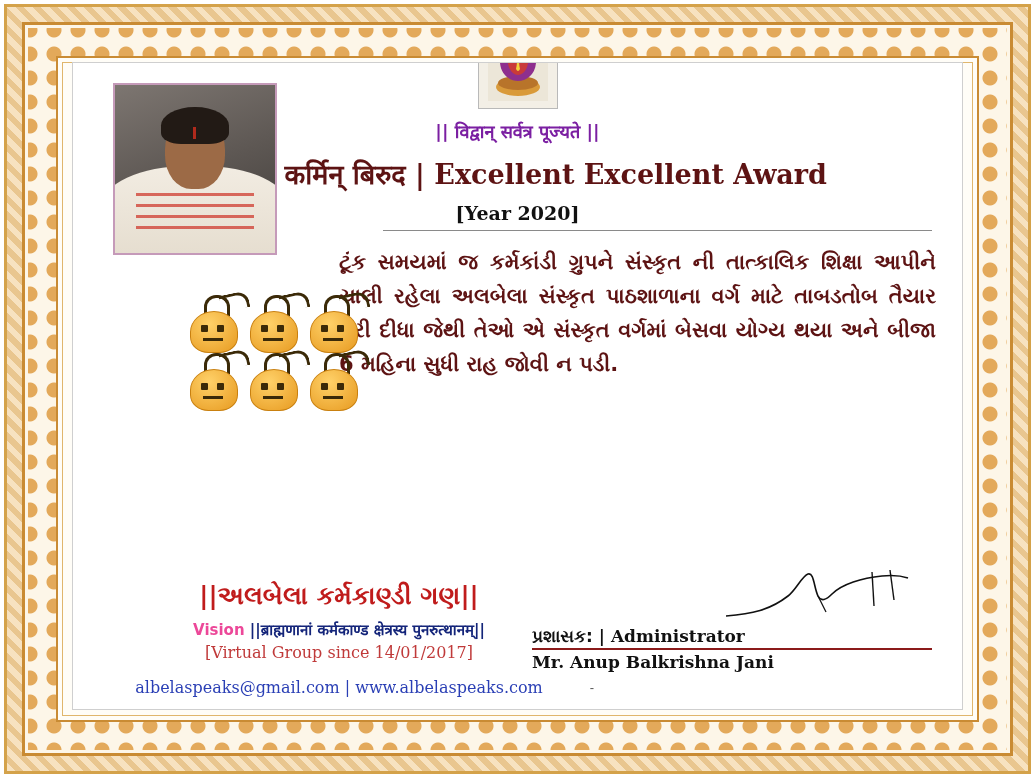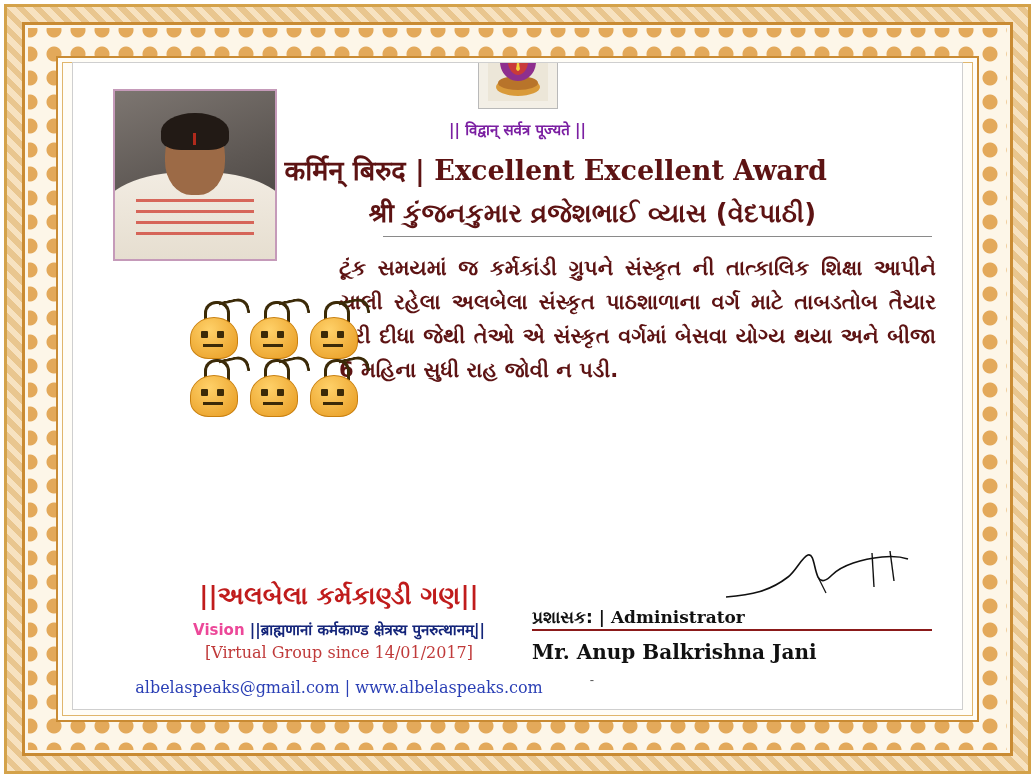--- a/index.html
+++ b/index.html
@@ -63,21 +63,21 @@
     width:78px;height:92px;
     border:1px solid #b9b9b9;
     background:#f3efe6;
     display:flex;align-items:center;justify-content:center;
   }
   
   .shloka{
     text-align:center;
     margin-top:56px;
     font-family:"DejaVu Sans", sans-serif;
-    font-size:15px;
+    font-size:18px;
     font-weight:bold;
     color:#7b1fa2;
   }
   .title{
     text-align:center;
     margin-top:12px;
     font-size:27px;
     font-weight:bold;
     font-family:"DejaVu Serif", serif;
     color:#5d1313;
@@ -204,35 +204,35 @@
     margin-top:4px;
     font-family:"DejaVu Serif", serif;
     font-size:16px;color:#c03a3a;
   }
   .contact{
     margin-top:16px;
     font-family:"DejaVu Serif", serif;
     font-size:16px;color:#2a3fb5;
   }
   .foot-right{
-    position:absolute;right:30px;bottom:22px;width:400px;
+    position:absolute;right:30px;bottom:14px;width:400px;
   }
   .sig-area{height:62px;position:relative;}
   .sig-svg{position:absolute;right:20px;bottom:2px;}
   .admin-line{
     font-family:"DejaVu Serif", serif;
     font-size:17px;font-weight:bold;color:#111;
     border-bottom:2px solid #8b1a1a;
     padding-bottom:2px;
   }
   .admin-line .gu{font-family:"DejaVu Sans", sans-serif;}
   .admin-name{
-    margin-top:9px;
-    font-family:"DejaVu Serif", serif;
-    font-size:20px;font-weight:bold;color:#111;
+    margin-top:2px;
+    font-family:"DejaVu Serif", serif;
+    font-size:17px;font-weight:bold;color:#111;
   }
   .dash{margin-top:8px;font-size:13px;color:#555;text-align:center;width:120px;}
 </style>
 </head>
 <body>
 
 <div class="certificate">
 
   <div class="border-outer"></div>
   <div class="border-mid"></div>
@@ -255,22 +255,22 @@
         <path d="M22 12 q8 -8 16 0" stroke="#f2d23b" stroke-width="2" fill="none"></path>
       </svg>
     </div>
 
     <div class="shloka">|| विद्वान् सर्वत्र पूज्यते ||</div>
 
     <div class="title">
       <span class="gu">अनुपम कर्मिन् बिरुद</span><span> | </span><span>Excellent Excellent Award</span>
     </div>
 
-
-    <div class="recipient">श्री કુંજનકુમાર વ્રજેશભાઈ વ્યાસ (વેદપાઠી)</div>
+    <div class="year">[Year 2020]</div>
+
     <div class="rule"></div>
 
     <div class="content-row">
       <div class="photo-col">
 
         <div class="photo">
           <div class="bg"></div>
           <div class="shawl"></div>
           <div class="neck"></div>
           <div class="head"></div>

